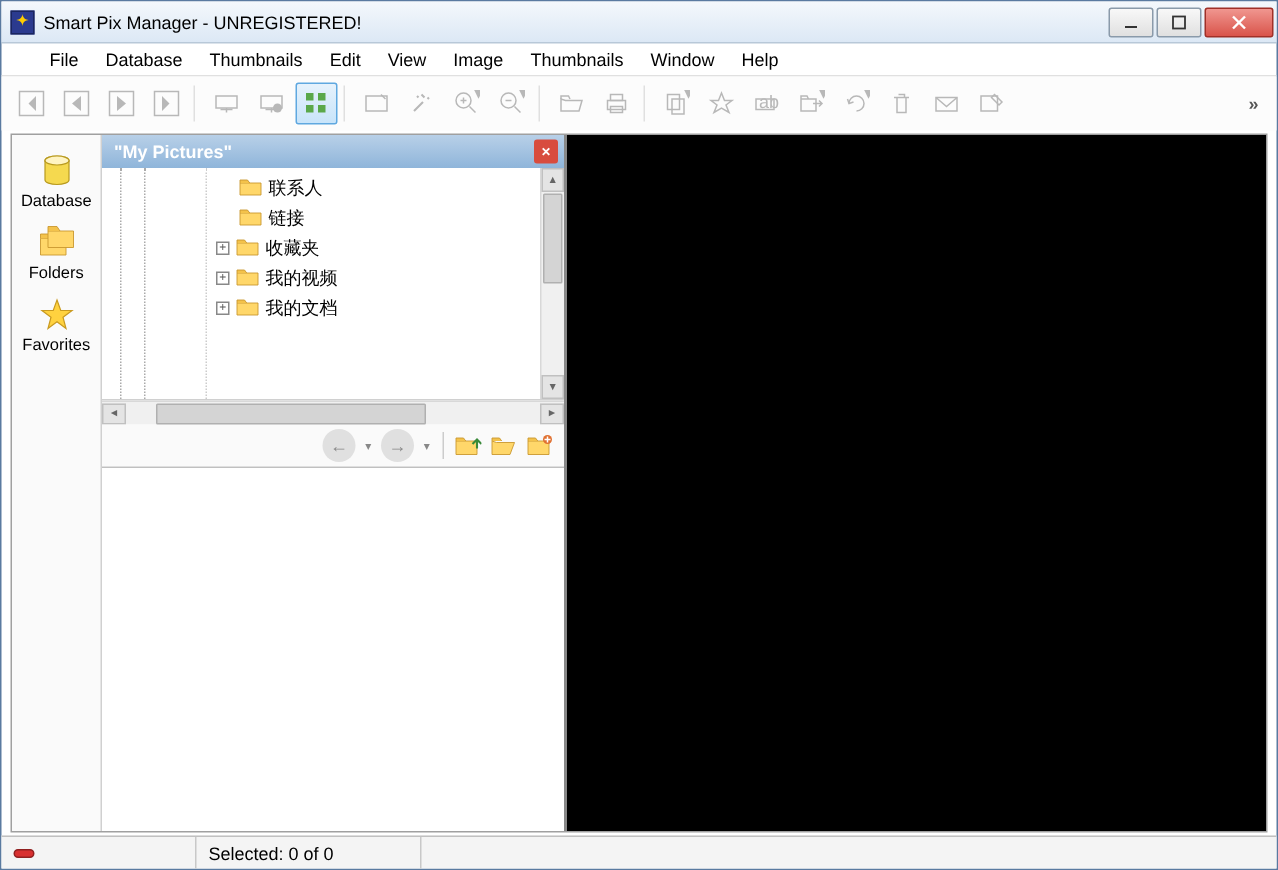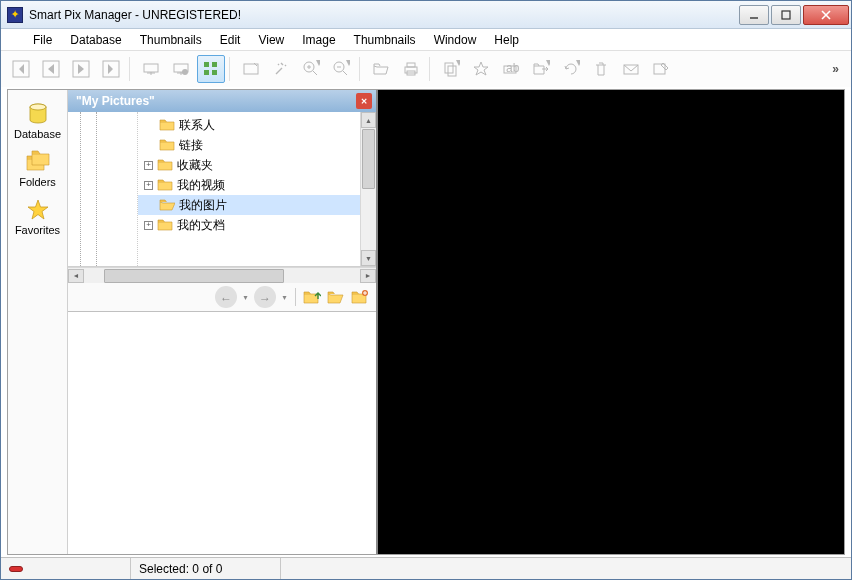--- a/index.html
+++ b/index.html
@@ -339,28 +339,20 @@
               <span>收藏夹</span>
             </div>
           <div class="treenode">
               <span class="expander">+</span>
               <span class="foldericon"><svg width="16" height="14" viewBox="0 0 16 14">
                   <path d="M1 4 L1 12 L15 12 L15 4 Z" class="folder-body"></path>
                   <path d="M1 4 L1 2 L6 2 L7.5 4" class="folder-tab"></path>
                 </svg></span>
               <span>我的视频</span>
             </div>
-          <div class="treenode sel">
-              <span class="noexp"></span>
-              <span class="foldericon"><svg width="16" height="14" viewBox="0 0 16 14">
-                  <path d="M1 4 L1 12 L13 12 L16 5 L4 5 Z" class="folder-body"></path>
-                  <path d="M1 4 L1 2 L6 2 L7.5 4" class="folder-tab"></path>
-                </svg></span>
-              <span>我的图片</span>
-            </div>
           <div class="treenode">
               <span class="expander">+</span>
               <span class="foldericon"><svg width="16" height="14" viewBox="0 0 16 14">
                   <path d="M1 4 L1 12 L15 12 L15 4 Z" class="folder-body"></path>
                   <path d="M1 4 L1 2 L6 2 L7.5 4" class="folder-tab"></path>
                 </svg></span>
               <span>我的文档</span>
             </div>
         </div>
         <div class="tree-vscroll">

